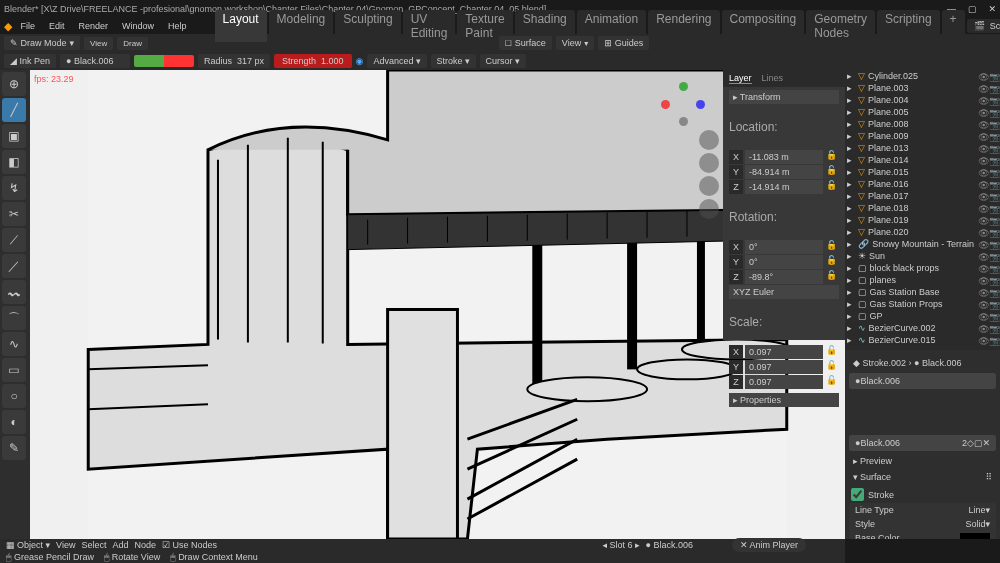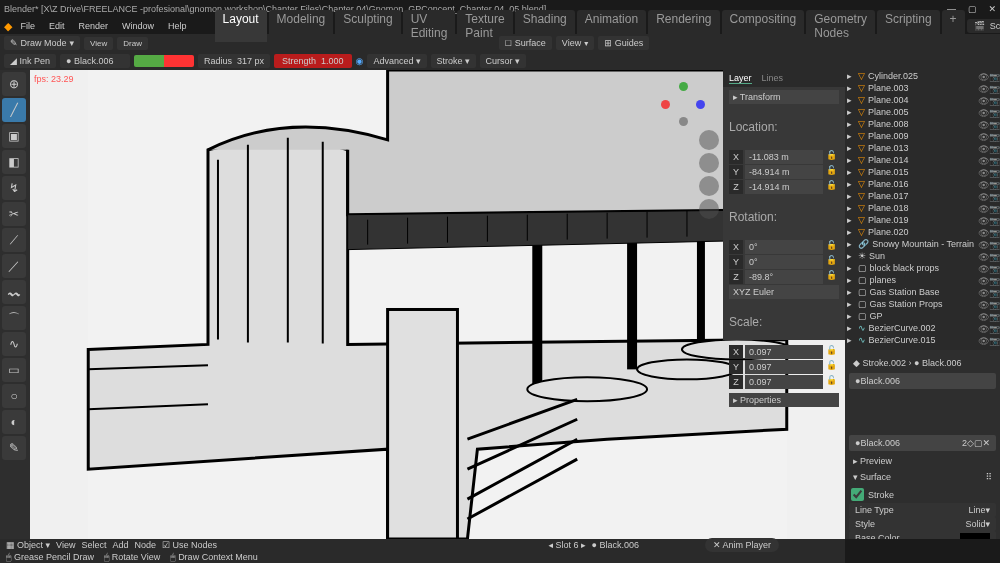--- a/index.html
+++ b/index.html
@@ -499,20 +499,20 @@
 <div class="statusbar">
   <div class="sb1">
     <span>▦ <span>Object</span> ▾</span>
     <span>View</span>
     <span>Select</span>
     <span>Add</span>
     <span>Node</span>
     <span>☑ <span>Use Nodes</span></span>
     <span style="margin-left:auto">◂ <span>Slot 6</span> ▸</span>
     <span>● <span>Black.006</span></span>
-    <span style="margin:0 60px;background:#333;padding:2px 8px;border-radius:8px">✕ <span>Anim Player</span></span>
+    <span style="margin:0 33px;background:#333;padding:2px 8px;border-radius:8px">✕ <span>Anim Player</span></span>
   </div>
   <div class="sb2">
     <span>🖱 <span>Grease Pencil Draw</span></span>
     <span>🖱 <span>Rotate View</span></span>
     <span>🖱 <span>Draw Context Menu</span></span>
   </div>
 </div>
 
 </body></html>

